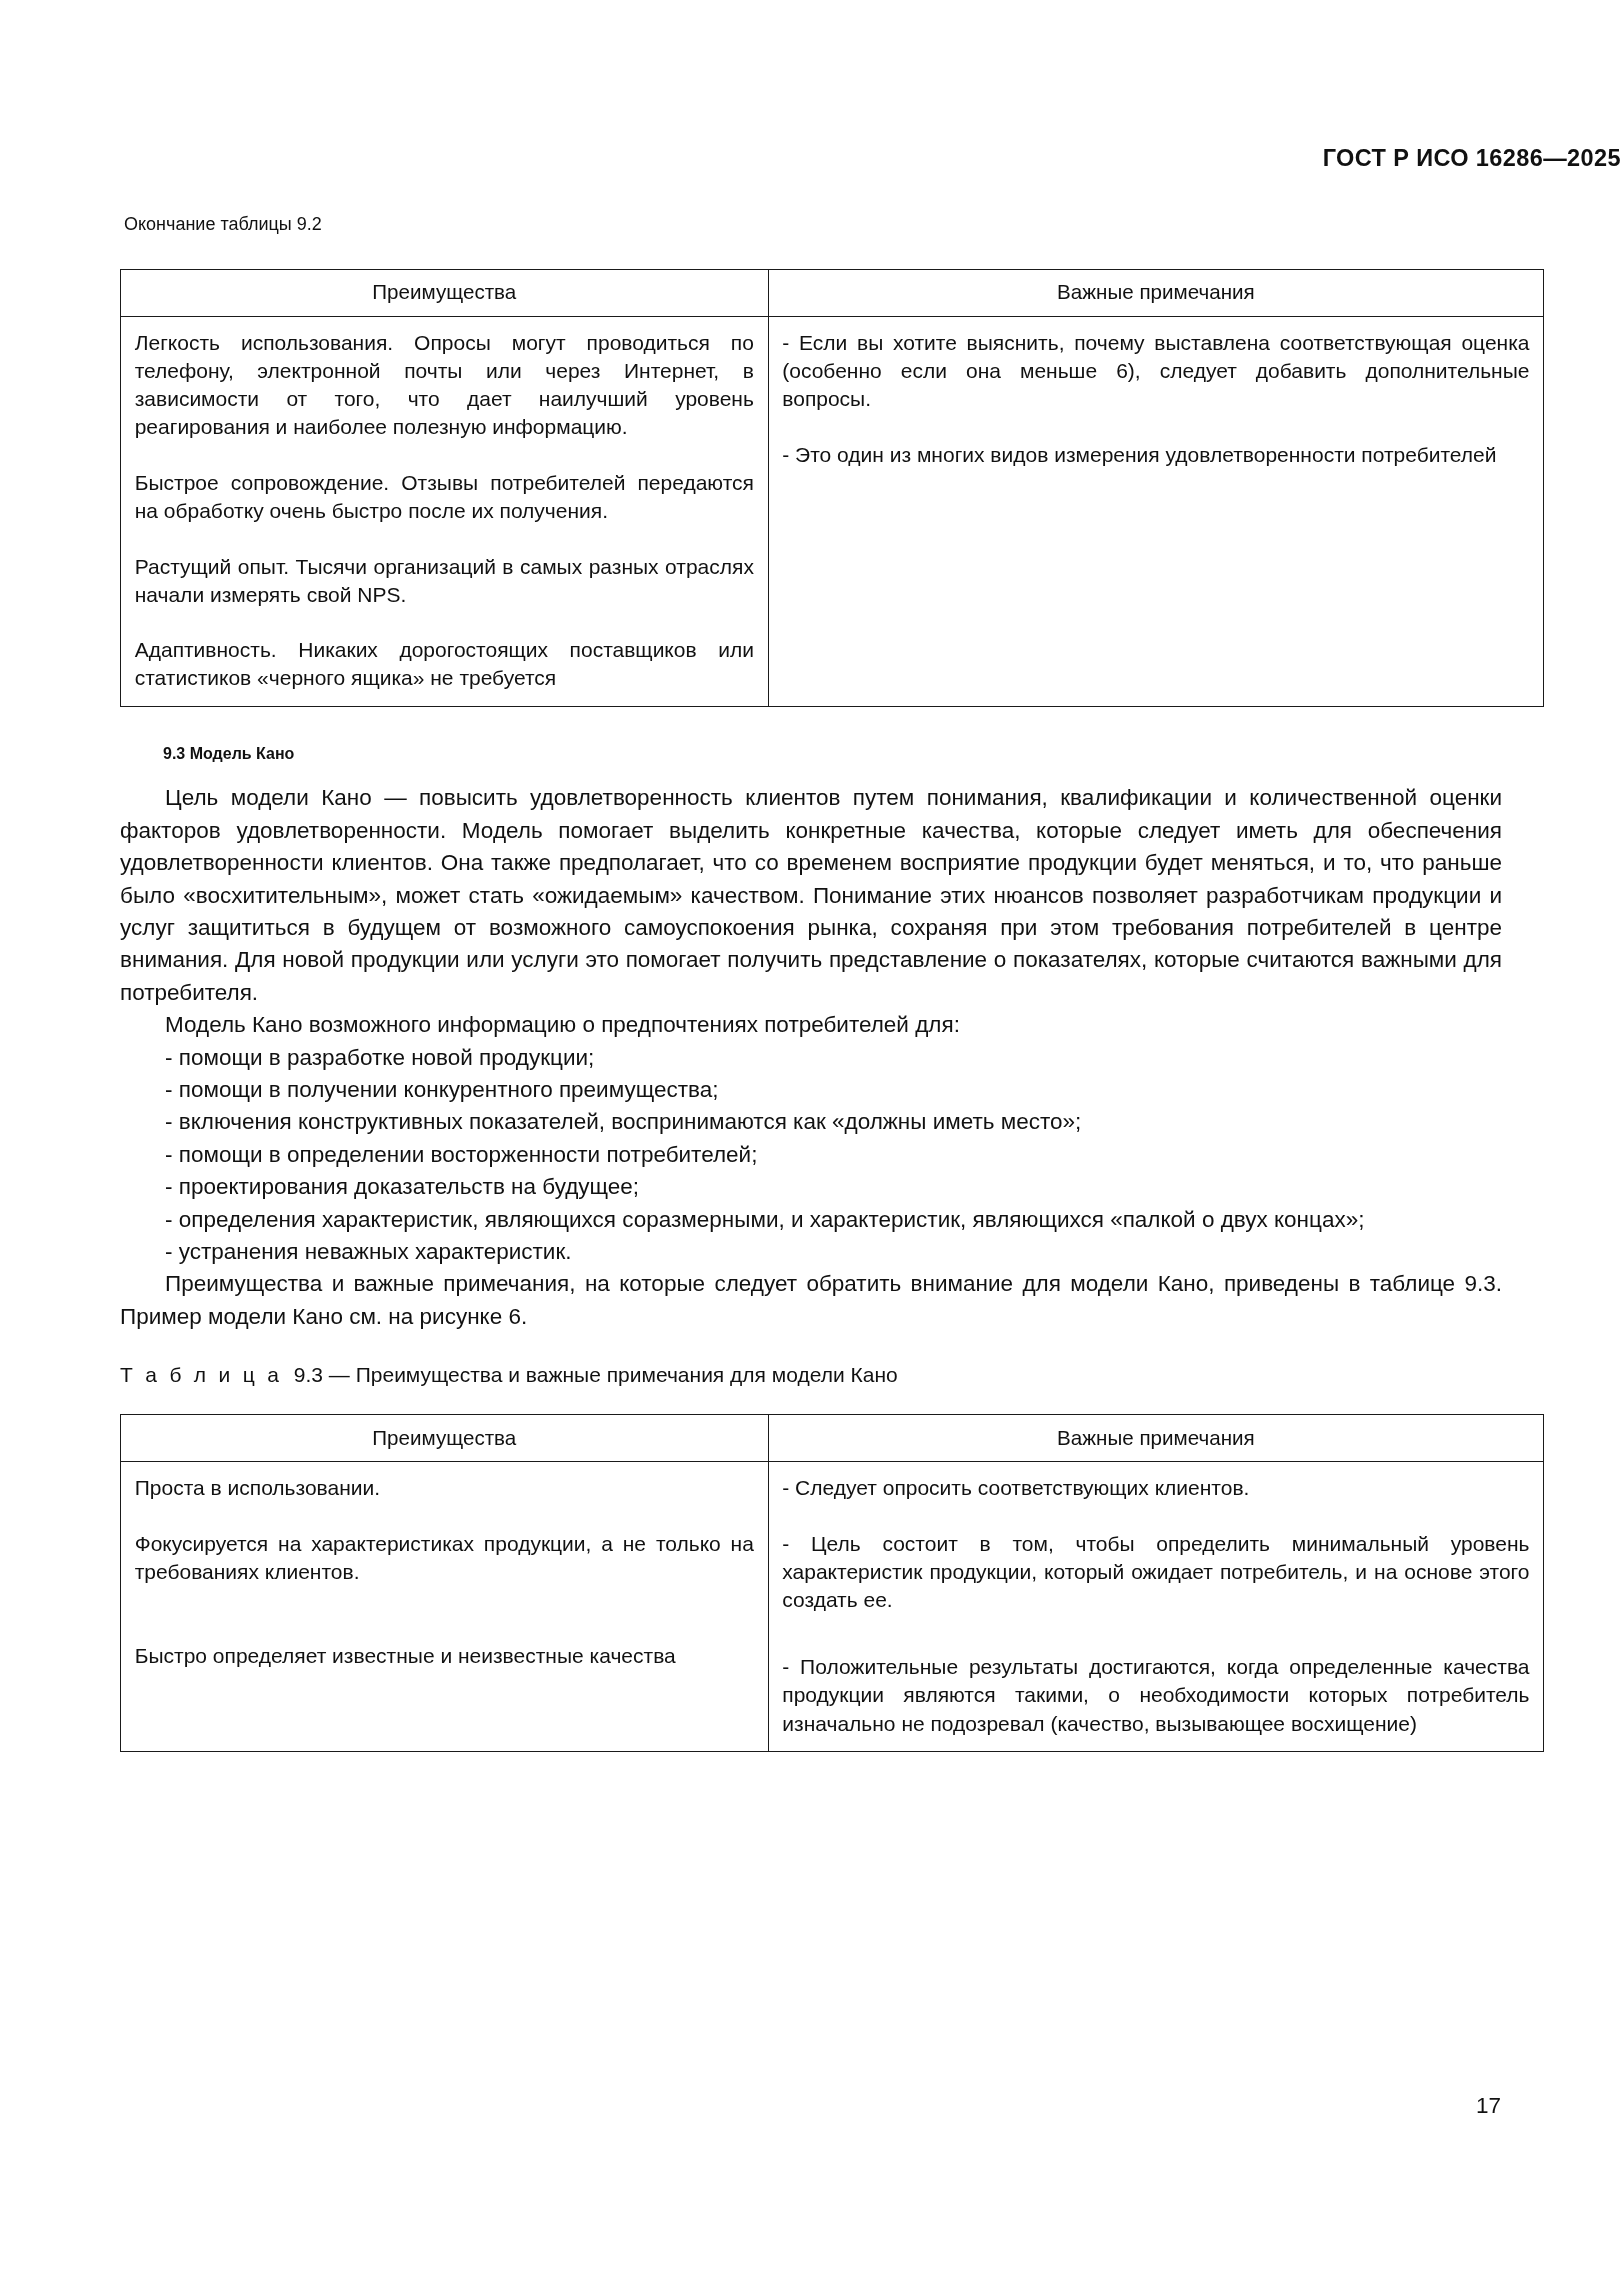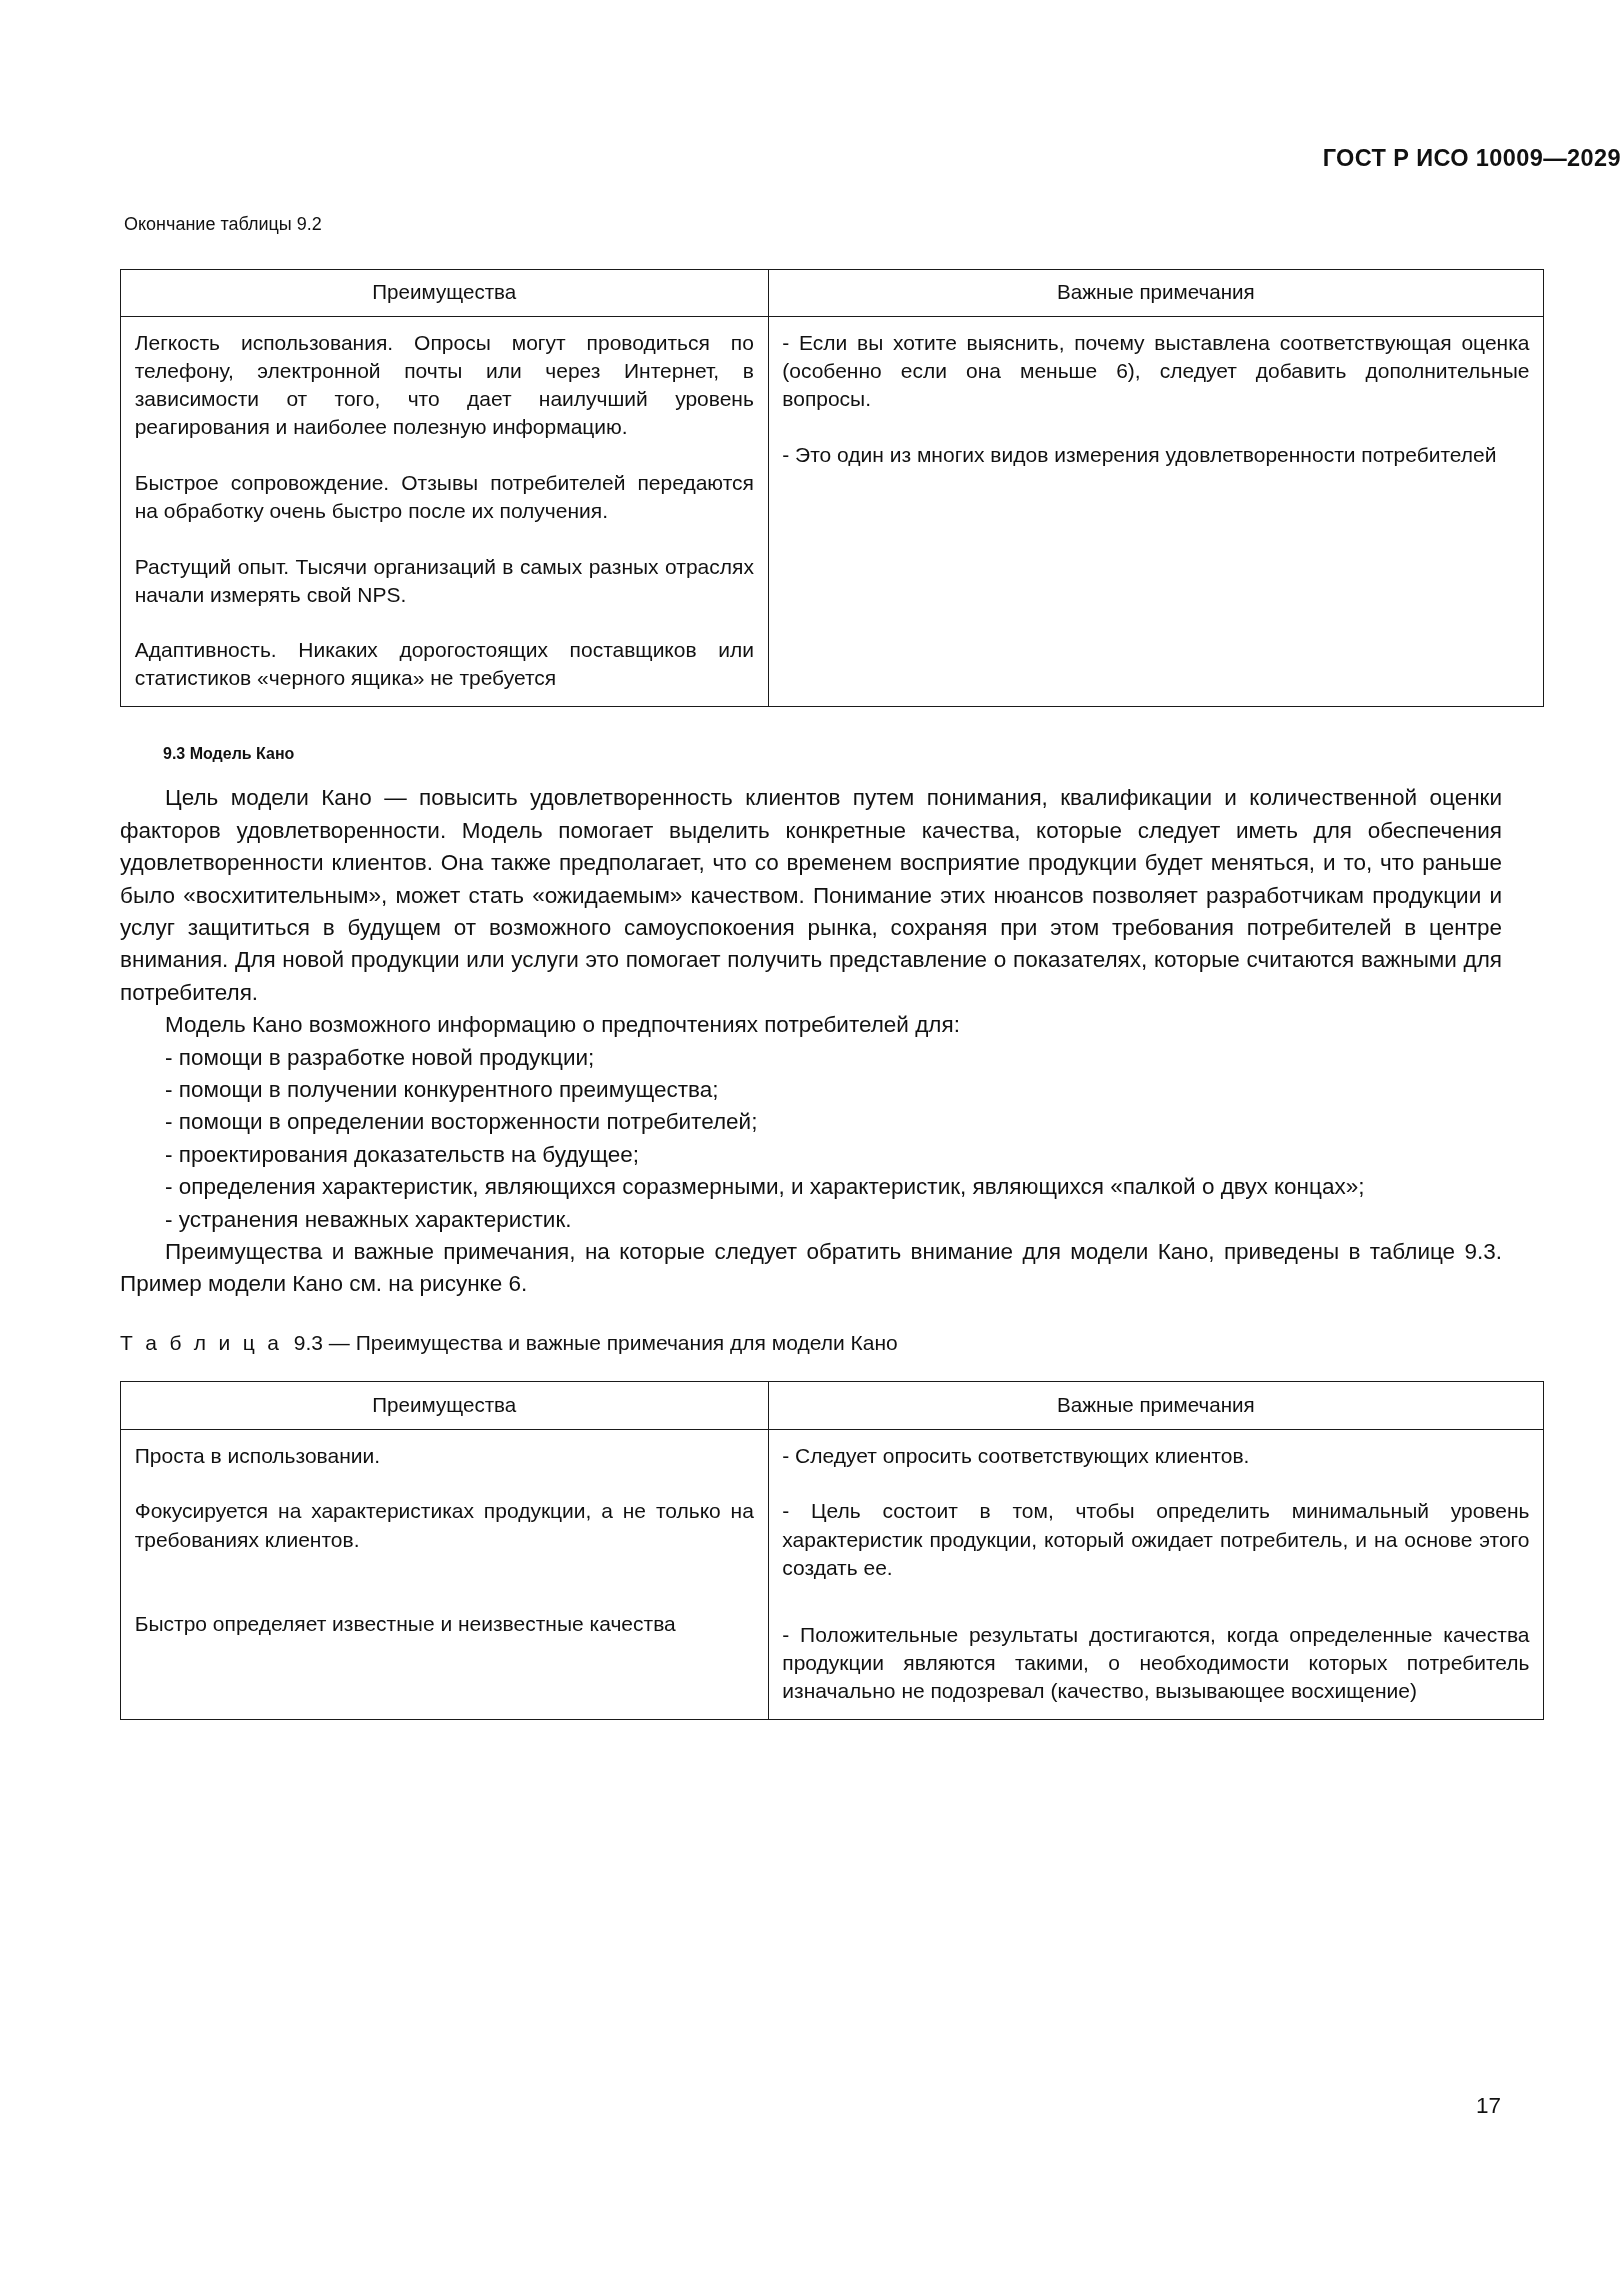--- a/index.html
+++ b/index.html
@@ -140,21 +140,21 @@
     bottom: 174px;
     font-size: 22.5px;
     font-weight: normal;
   }
 </style>
 </head>
 <body>
 
 <div class="page">
 
-  <div class="running-head">ГОСТ Р ИСО 10009—2029</div>
+  <div class="running-head">ГОСТ Р ИСО 16286—2025</div>
 
   <div class="content" style="top:145px;">
 
     <div style="height:65px;"></div>
 
     <p class="table-continuation">Окончание таблицы 9.2</p>
 
     <div class="sp-c"></div>
 
     <table class="doc-table">
@@ -186,20 +186,21 @@
 
     <div class="sp-a"></div>
 
     <p class="body-par indent">Цель модели Кано — повысить удовлетворенность клиентов путем понимания, квалификации и количественной оценки факторов удовлетворенности. Модель помогает выделить конкретные качества, которые следует иметь для обеспечения удовлетворенности клиентов. Она также предполагает, что со временем восприятие продукции будет меняться, и то, что раньше было «восхитительным», может стать «ожидаемым» качеством. Понимание этих нюансов позволяет разработчикам продукции и услуг защититься в будущем от возможного самоуспокоения рынка, сохраняя при этом требования потребителей в центре внимания. Для новой продукции или услуги это помогает получить представление о показателях, которые считаются важными для потребителя.</p>
 
     <p class="body-par indent">Модель Кано возможного информацию о предпочтениях потребителей для:</p>
 
     <ul class="dash-list">
       <li>- помощи в разработке новой продукции;</li>
       <li>- помощи в получении конкурентного преимущества;</li>
+      <li>- включения конструктивных показателей, воспринимаются как «должны иметь место»;</li>
       <li>- помощи в определении восторженности потребителей;</li>
       <li>- проектирования доказательств на будущее;</li>
       <li class="wrapped">- определения характеристик, являющихся соразмерными, и характеристик, являющихся «палкой о двух концах»;</li>
       <li>- устранения неважных характеристик.</li>
     </ul>
 
     <p class="body-par indent">Преимущества и важные примечания, на которые следует обратить внимание для модели Кано, приведены в таблице 9.3. Пример модели Кано см. на рисунке 6.</p>
 
     <div class="sp-c"></div>
 

